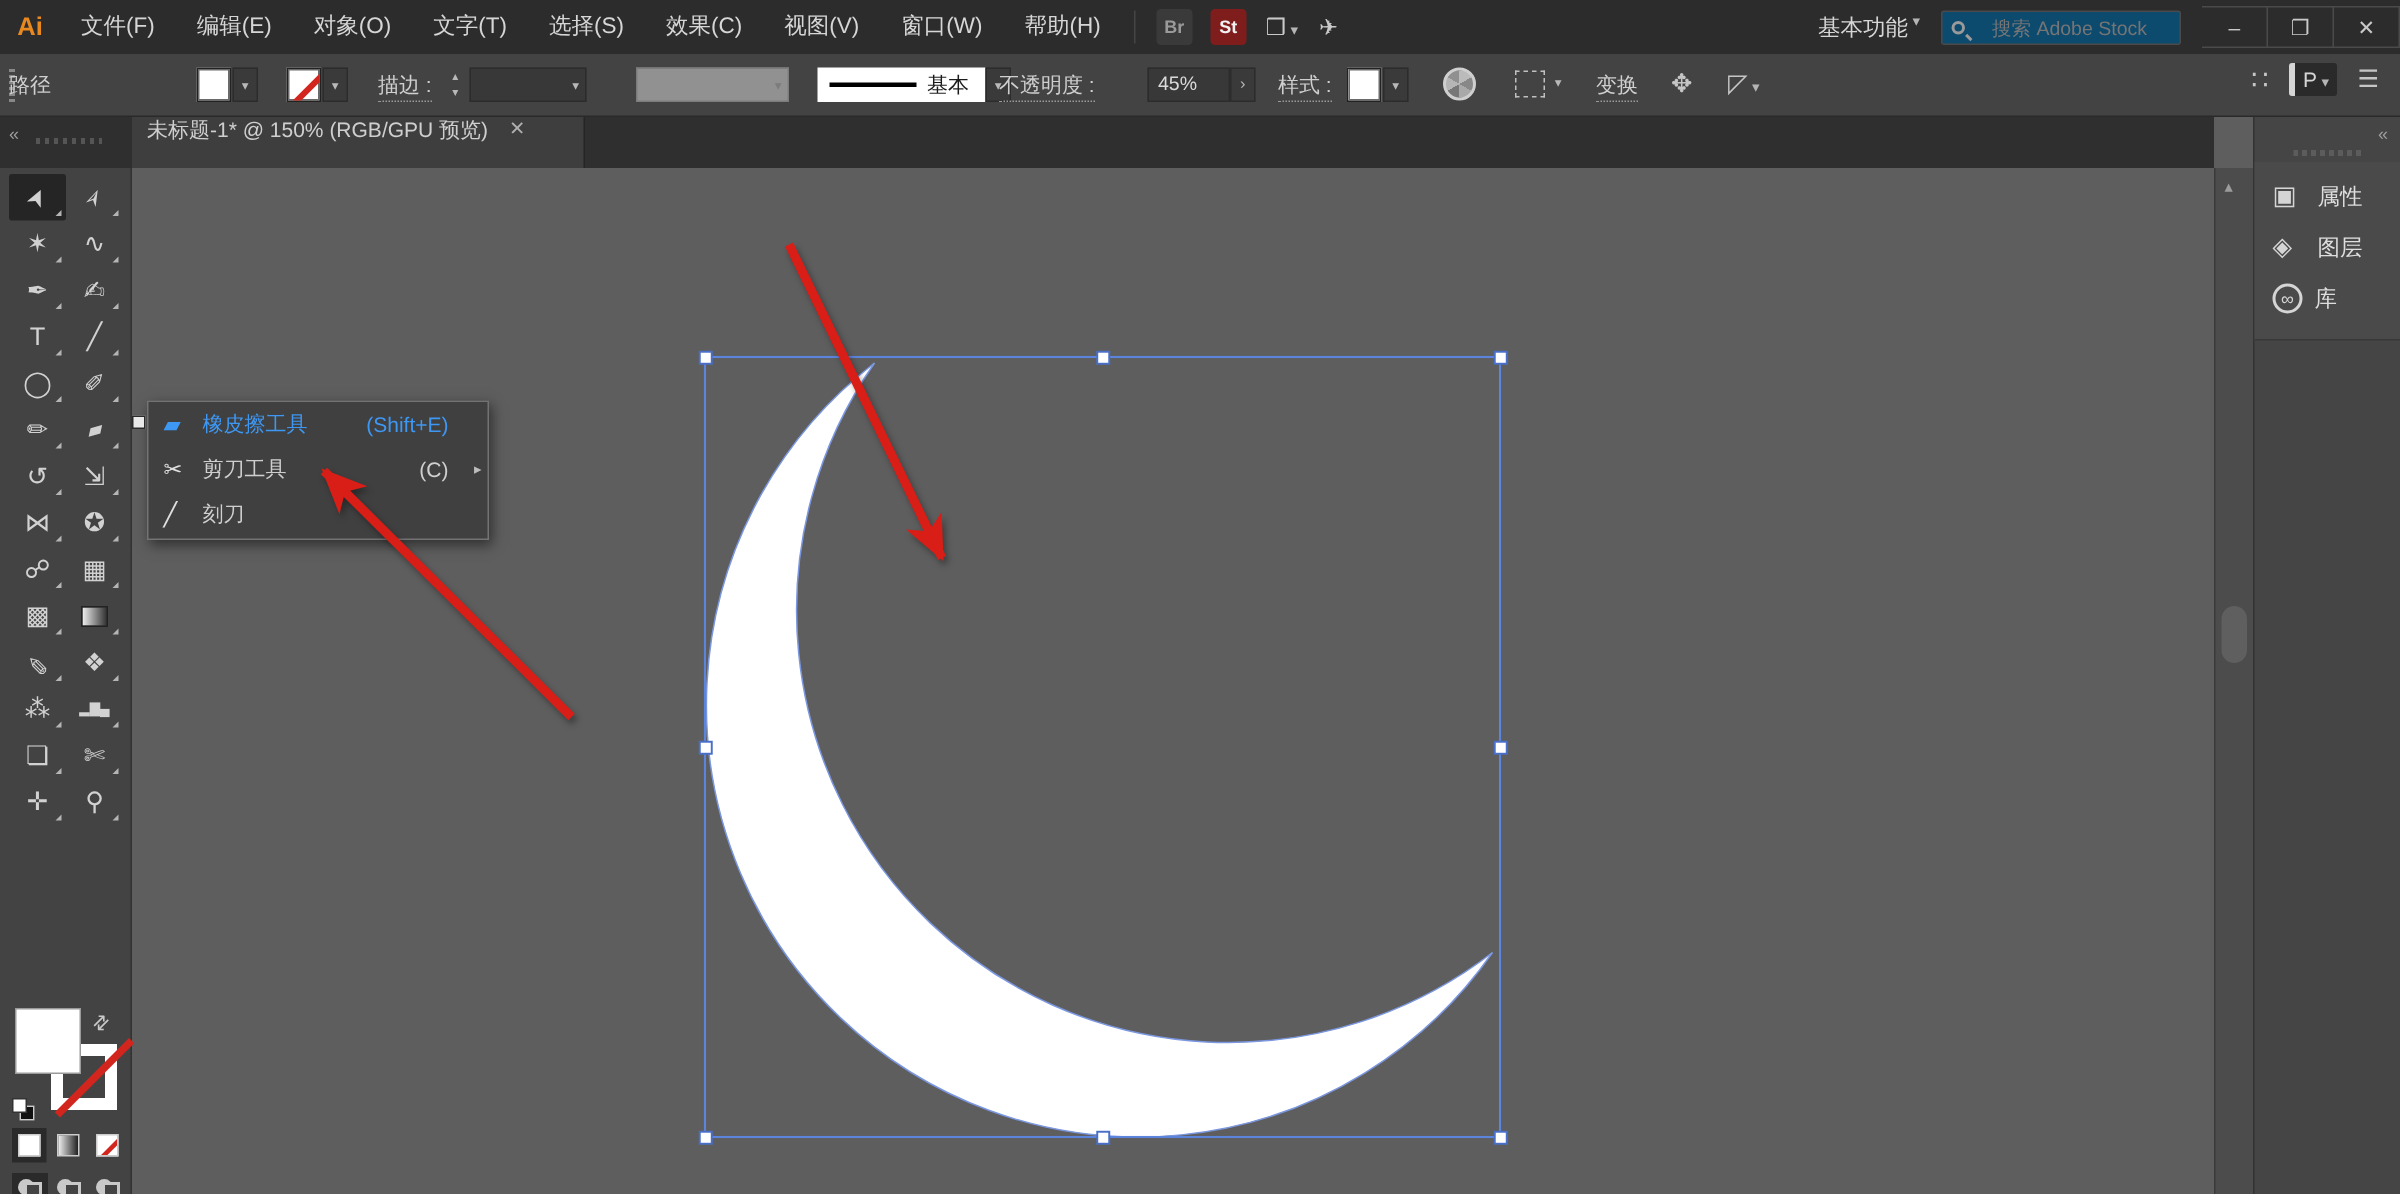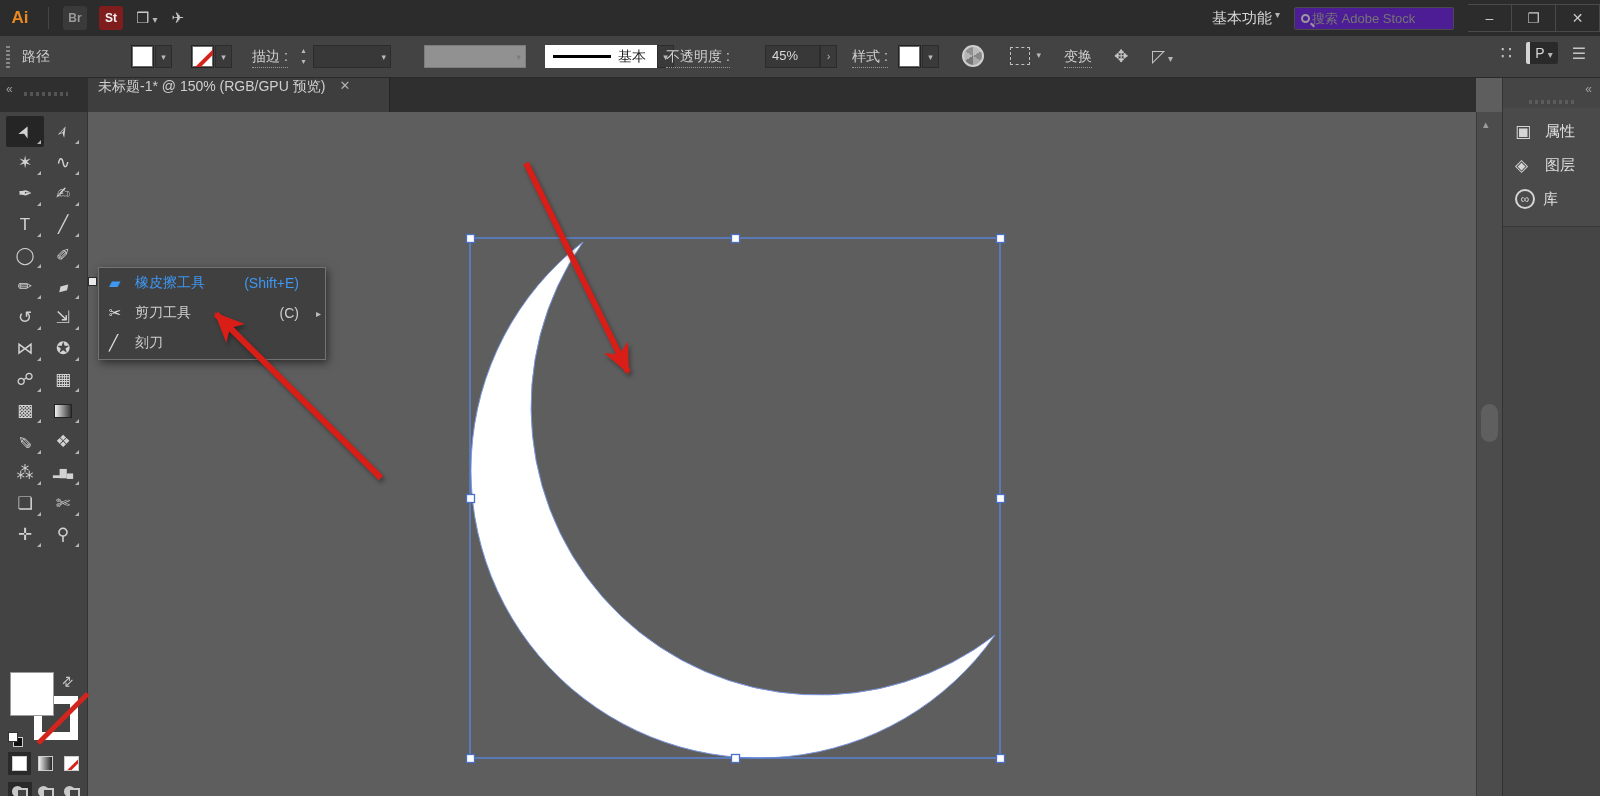--- a/index.html
+++ b/index.html
@@ -12,22 +12,22 @@
   #app-logo { width:40px; text-align:center; color:#e8891f; font-weight:bold; font-size:17px; }
   .menu-item { padding:0 14px; height:36px; line-height:36px; cursor:default; }
   .tb-sep { width:1px; height:22px; background:#454545; margin:0 8px; }
   .sq-btn { width:24px; height:24px; margin:0 6px; border-radius:3px; display:flex; align-items:center;
     justify-content:center; font-size:12px; font-weight:bold; }
   #br-btn { background:#3a3a3a; color:#9a9a9a; }
   #st-btn { background:#7f1d1d; color:#f2f2f2; }
   .tb-icon { color:#c9c9c9; font-size:15px; margin:0 7px; }
   .chev { color:#b5b5b5; font-size:10px; margin-left:3px; }
   #workspace { margin-left:auto; display:flex; align-items:flex-start; padding:0 14px; }
-  #searchbox { width:160px; height:23px; background:#4c1d95; border:1px solid #4a4a4a; border-radius:2px;
-    display:flex; align-items:center; padding:0 6px; margin-right:14px; }
+  #searchbox { width:160px; height:23px; background:#0c4a6e; border:1px solid #4a4a4a; border-radius:2px;
+    display:flex; align-items:center; padding:0 6px; margin-right:14px;gap:16px; }
   #searchbox input { background:transparent; border:none; outline:none; color:#9a9a9a; font-size:13px; width:118px;
     font-family:inherit; }
   .mag { width:9px; height:9px; border:2px solid #9a9a9a; border-radius:50%; position:relative; margin-right:2px; }
   .mag::after { content:""; position:absolute; width:5px; height:2px; background:#9a9a9a; transform:rotate(45deg);
     left:7px; top:8px; }
   .winctl { width:44px; height:28px; display:flex; align-items:center; justify-content:center; color:#c9c9c9;
     font-size:14px; border:1px solid #4a4a4a; border-left:none; }
   .winctl:first-of-type { border-left:1px solid #4a4a4a; }
 
   
@@ -162,20 +162,32 @@
     text-align:center; margin-right:8px; }
 
   
   #annotations { position:absolute; left:0; top:0; width:1600px; height:796px; z-index:10; pointer-events:none; }
 </style>
 </head>
 <body>
 
 <div id="titlebar">
   <div id="app-logo">Ai</div>
+  <div style="display:flex">
+
+  <div class="menu-item">文件(F)</div>
+      <div class="menu-item">编辑(E)</div>
+      <div class="menu-item">对象(O)</div>
+      <div class="menu-item">文字(T)</div>
+      <div class="menu-item">选择(S)</div>
+      <div class="menu-item">效果(C)</div>
+      <div class="menu-item">视图(V)</div>
+      <div class="menu-item">窗口(W)</div>
+      <div class="menu-item">帮助(H)</div>
+    </div>
   <div class="tb-sep"></div>
   <div class="sq-btn" id="br-btn">Br</div>
   <div class="sq-btn" id="st-btn">St</div>
   <div class="tb-icon">
     <span>❒</span><span class="chev">▾</span>
   </div>
   <div class="tb-icon">✈</div>
   <div id="workspace">
     <span>基本功能</span>
     <span class="chev">▾</span>
@@ -184,21 +196,21 @@
     <span class="mag"></span>
     <input placeholder="搜索 Adobe Stock" style="">
   </div>
   <div class="winctl">–</div>
   <div class="winctl">❐</div>
   <div class="winctl">✕</div>
 </div>
 
 <div id="controlbar">
   <div class="grip-v"></div>
-  <span class="lbl" style="left:22px">路径</span>
+  <span class="lbl" style="left:6px">路径</span>
   <div class="swatch" style="left:131px"></div>
   <div class="chevbtn" style="left:155px">▾</div>
   <div class="swatch slash" style="left:191px"></div>
   <div class="chevbtn" style="left:215px">▾</div>
   <span class="lbl dotted-u" style="left:252px">描边 :</span>
   <div class="stepper" style="left:296px">
     <span>▴</span>
     <span>▾</span>
   </div>
   <div class="dropdown" style="left:313px;width:78px">

